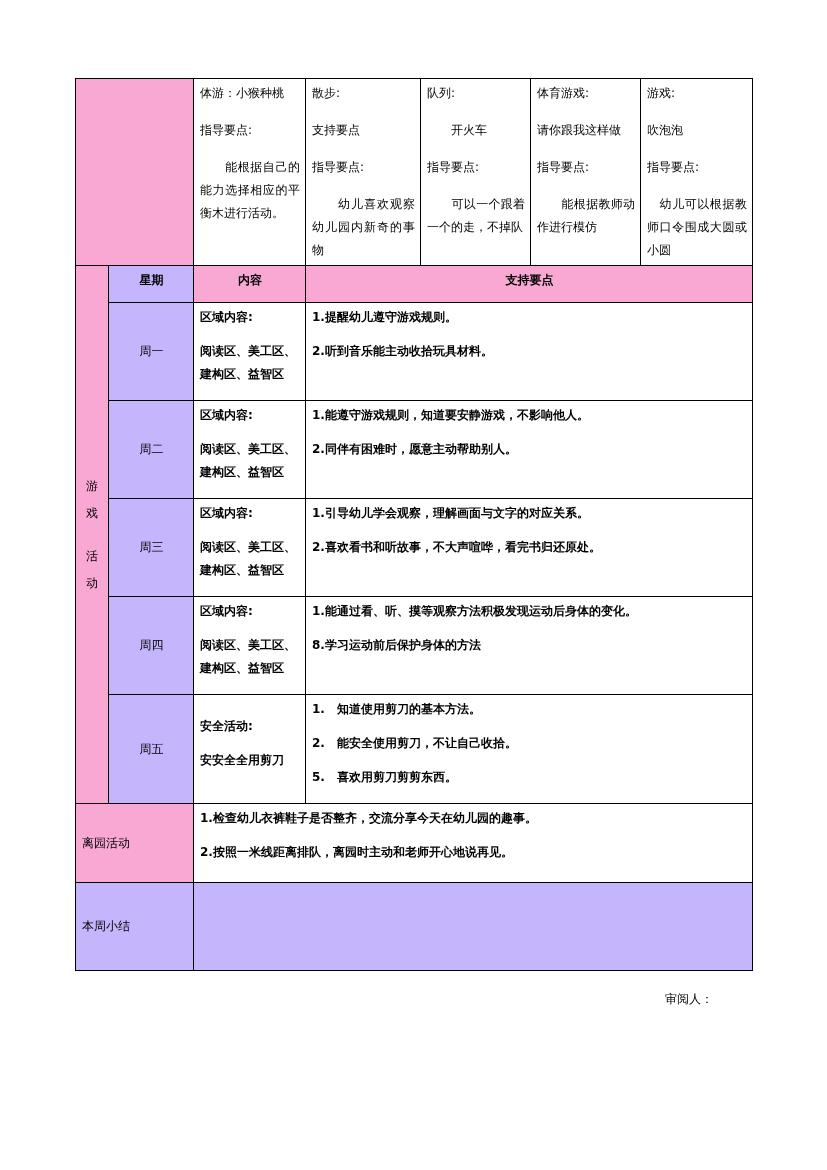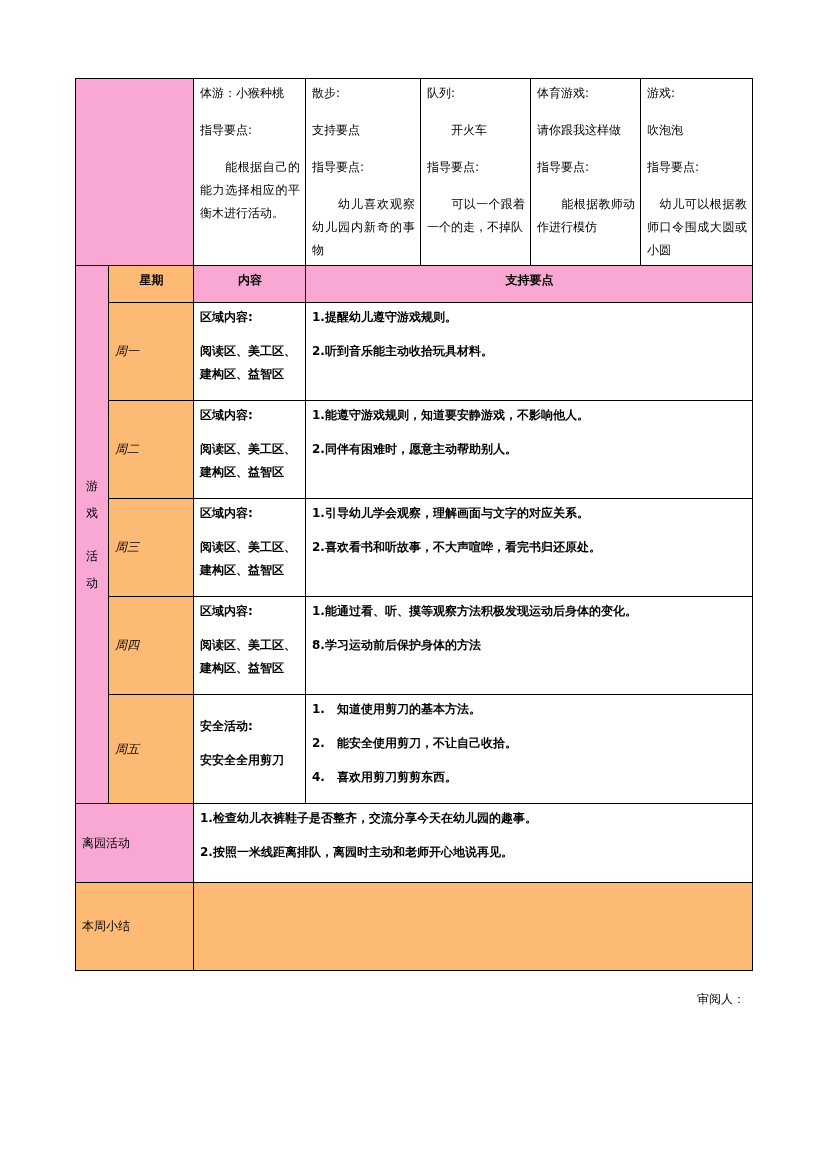--- a/index.html
+++ b/index.html
@@ -23,49 +23,48 @@
     border: 1px solid #000000;
     font-size: 12px;
     line-height: 23px;
     color: #000000;
     padding: 3px 5px 3px 6px;
     vertical-align: top;
     overflow: hidden;
     word-break: break-all;
   }
   .gray  { background: #f9a8d4; }
-  .cream { background: #fdba74; }
+  .cream { background: #c4b5fd; }
   .hdr {
     font-weight: bold;
     text-align: center;
     vertical-align: top;
   }
   .week-cell {
-    text-align: left;
+    text-align: center;
     vertical-align: middle;
-    font-style: italic;
   }
   .label-cell {
     vertical-align: middle;
   }
   .sidebar-cell {
     vertical-align: middle;
     text-align: center;
     padding: 0;
   }
   .vchar { display: block; line-height: 27px; }
   .vchar:nth-child(3) { margin-top: 16px; }
   .para { margin: 0 0 14px 0; }
   .para:last-child { margin-bottom: 0; }
   .top-cell .para { text-align: justify; }
   .content-cell .para, .support-cell .para { margin-bottom: 11px; font-weight: bold; }
   .mid-v { vertical-align: middle; margin-left: 16px; }
   .reviewer {
     position: absolute;
-    left: 697px;
+    left: 665px;
     top: 991px;
     font-size: 12px;
     color: #000000;
   }
 </style>
 </head>
 <body>
 
 <div class="page">
 
@@ -176,21 +175,21 @@
 
     <tr style="height:107px">
       <td class="cream week-cell">周五</td>
       <td class="content-cell mid-v">
             <div class="para">安全活动:</div>
             <div class="para">安安全全用剪刀</div>
           </td>
       <td colspan="4" class="support-cell">
             <div class="para">1.　知道使用剪刀的基本方法。</div>
             <div class="para">2.　能安全使用剪刀，不让自己收拾。</div>
-            <div class="para">4.　喜欢用剪刀剪剪东西。</div>
+            <div class="para">5.　喜欢用剪刀剪剪东西。</div>
           </td>
     </tr>
 
     <tr style="height:79px">
       <td colspan="2" class="gray label-cell">离园活动</td>
       <td colspan="5" class="support-cell">
             <div class="para">1.检查幼儿衣裤鞋子是否整齐，交流分享今天在幼儿园的趣事。</div>
             <div class="para">2.按照一米线距离排队，离园时主动和老师开心地说再见。</div>
           </td>
     </tr>

